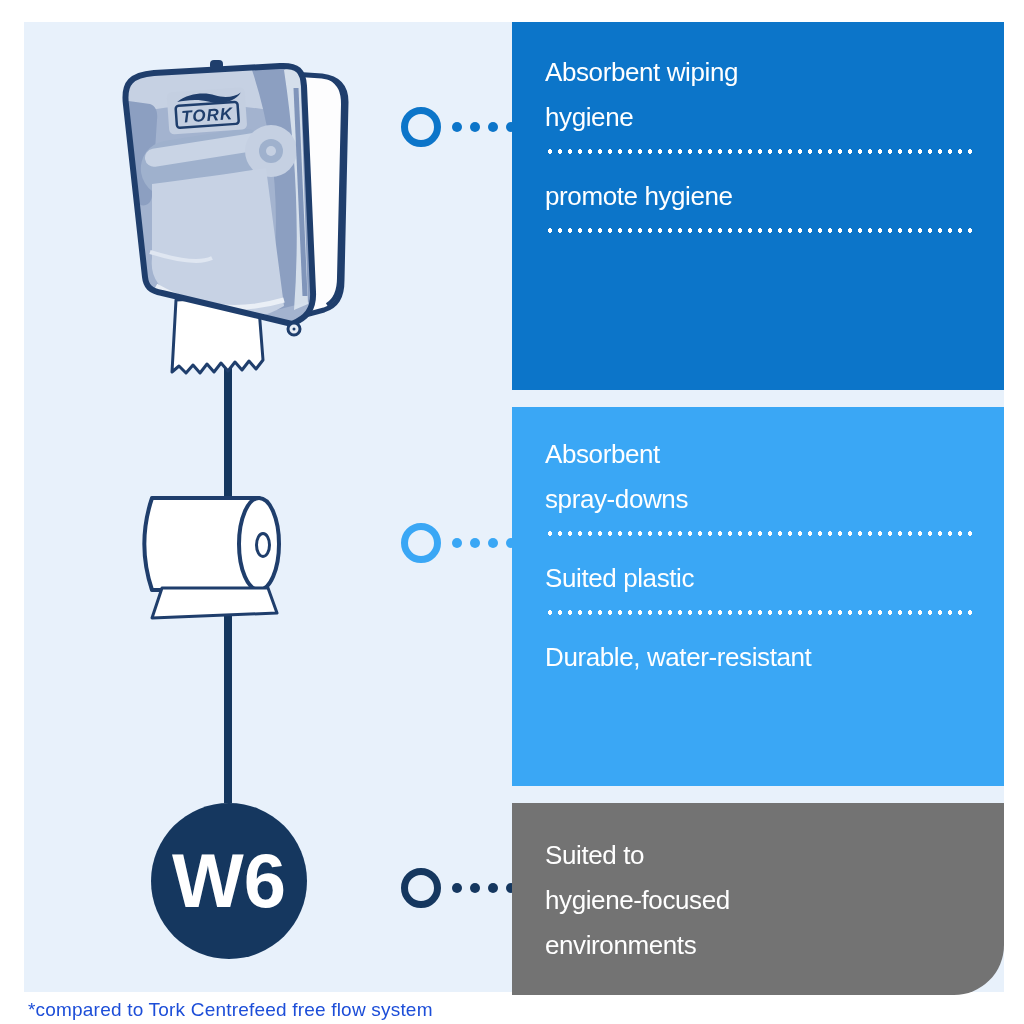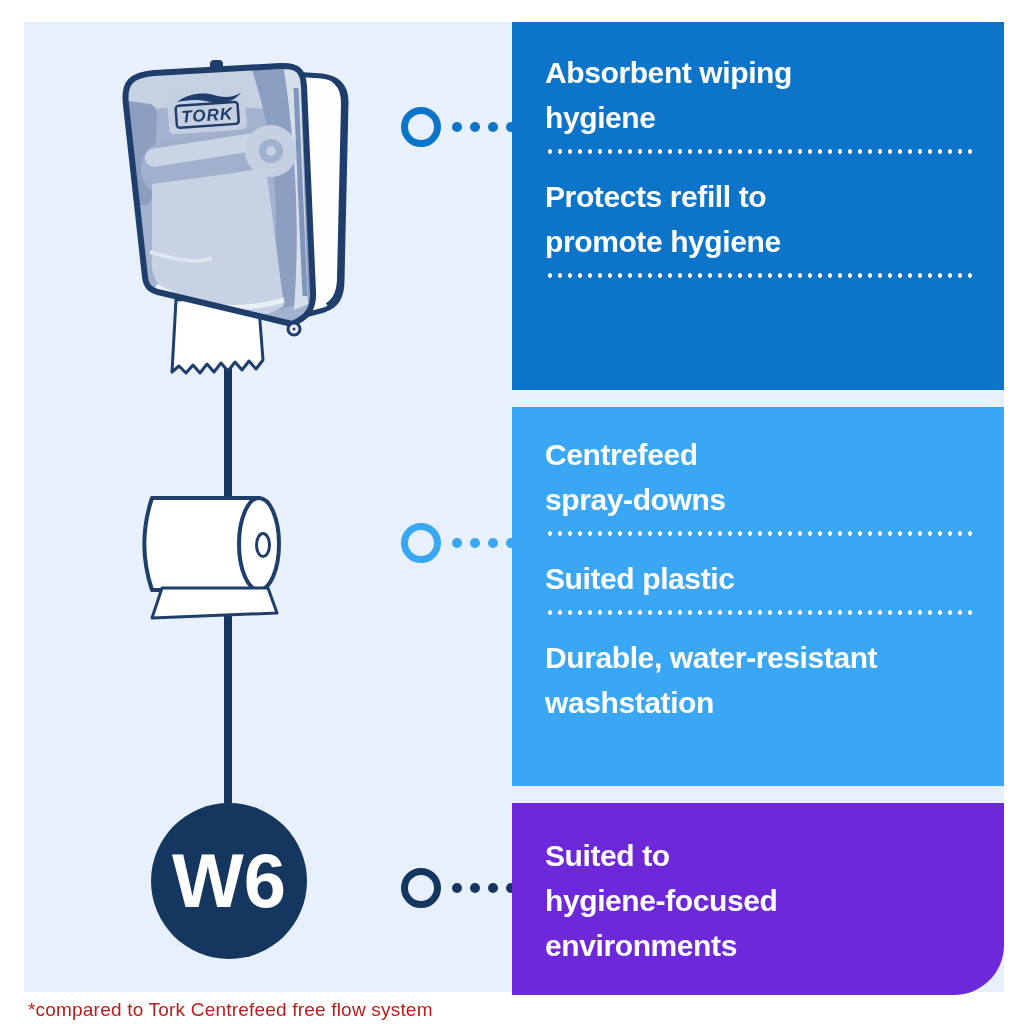--- a/index.html
+++ b/index.html
@@ -4,36 +4,36 @@
 <style>
   html,body{margin:0;padding:0;}
   body{width:1024px;height:1024px;background:#ffffff;font-family:"Liberation Sans",sans-serif;overflow:hidden;}
   .stage{position:relative;width:1024px;height:1024px;background:#ffffff;}
   .canvas{position:absolute;left:24px;top:22px;width:980px;height:970px;background:#e8f1fb;}
 
   
   .panel{position:absolute;left:512px;width:492px;color:#ffffff;box-sizing:border-box;}
   .panel-top{top:22px;height:368px;background:#0c75c9;padding:28px 26px 0 33px;}
   .panel-middle{top:407px;height:379px;background:#3aa7f5;padding:25px 26px 0 33px;}
-  .panel-bottom{top:803px;height:192px;background:#6d28d9;border-bottom-right-radius:50px;padding:30px 26px 0 33px;}
-  .item{font-size:30px;font-weight:bold;line-height:45px;letter-spacing:-0.4px;}
+  .panel-bottom{top:803px;height:192px;background:#737373;border-bottom-right-radius:50px;padding:30px 26px 0 33px;}
+  .item{font-size:26px;font-weight:normal;line-height:45px;letter-spacing:-0.4px;}
   .line{display:block;white-space:nowrap;}
   .sep{height:5px;margin:9px 2px 20px 0;background-image:radial-gradient(circle,#ffffff 2.2px,rgba(255,255,255,0) 2.4px);background-size:10px 5px;background-repeat:repeat-x;}
 
   
   .leader{position:absolute;left:401px;height:40px;display:flex;align-items:center;}
   .ring{width:26px;height:26px;border-radius:50%;border:7px solid;flex:0 0 auto;background:transparent;}
   .ldots{display:flex;gap:8px;margin-left:11px;align-items:center;}
   .dot{width:10px;height:10px;border-radius:50%;display:block;}
   .c-top{border-color:#0c75c9;}  .d-top{background:#0c75c9;}
   .c-mid{border-color:#3aa7f5;}  .d-mid{background:#3aa7f5;}
   .c-bot{border-color:#15375f;}  .d-bot{background:#15375f;}
   .leader-1{top:107px;} .leader-2{top:523px;} .leader-3{top:868px;}
 
-  .footnote{position:absolute;left:28px;top:999px;font-size:19px;color:#b91c1c;letter-spacing:0.2px;}
+  .footnote{position:absolute;left:28px;top:999px;font-size:19px;color:#1d4ed8;letter-spacing:0.2px;}
 
   .illu{position:absolute;left:0;top:0;width:500px;height:1024px;}
   svg text{font-family:"Liberation Sans",sans-serif;}
   .w6-label{font-weight:bold;font-size:76px;fill:#ffffff;}
   .tork-label{font-weight:bold;font-style:italic;font-size:17px;fill:#1f3e6c;letter-spacing:1px;}
 </style>
 </head>
 <body>
 
 <div class="stage">
@@ -130,39 +130,37 @@
     </span>
   </div>
 
   <section class="panel panel-top">
     <div class="item">
       <span class="line">Absorbent wiping</span>
       <span class="line">hygiene</span>
     </div>
     <div class="sep"></div>
     <div class="item">
-      <span class="line">Protects refill to</span>
       <span class="line">promote hygiene</span>
     </div>
     <div class="sep"></div>
   </section>
 
   <section class="panel panel-middle">
     <div class="item">
-      <span class="line">Centrefeed</span>
+      <span class="line">Absorbent</span>
       <span class="line">spray-downs</span>
     </div>
     <div class="sep"></div>
     <div class="item">
       <span class="line">Suited plastic</span>
     </div>
     <div class="sep"></div>
     <div class="item">
       <span class="line">Durable, water-resistant</span>
-      <span class="line">washstation</span>
     </div>
   </section>
 
   <section class="panel panel-bottom">
     <div class="item">
       <span class="line">Suited to</span>
       <span class="line">hygiene-focused</span>
       <span class="line">environments</span>
     </div>
   </section>

